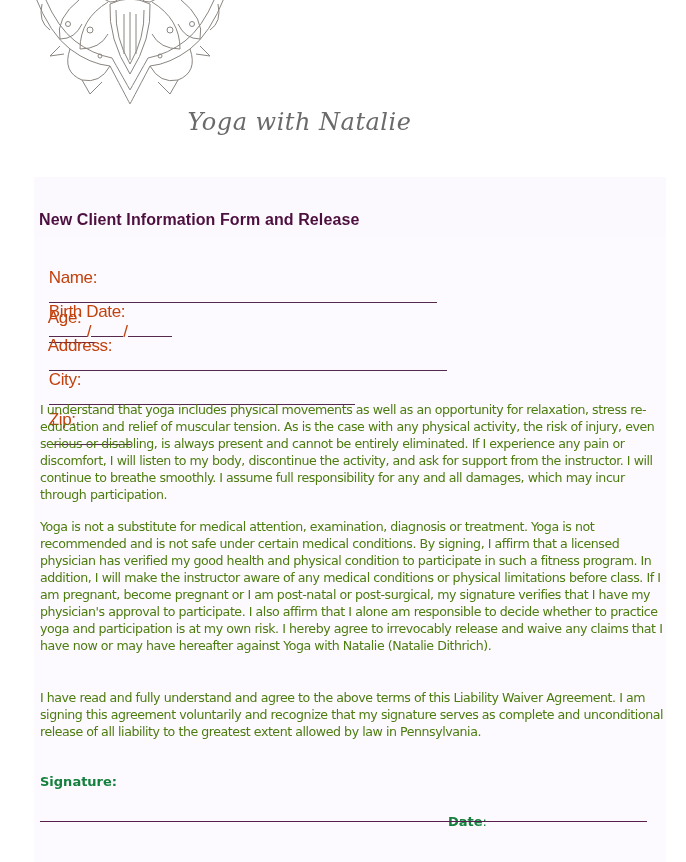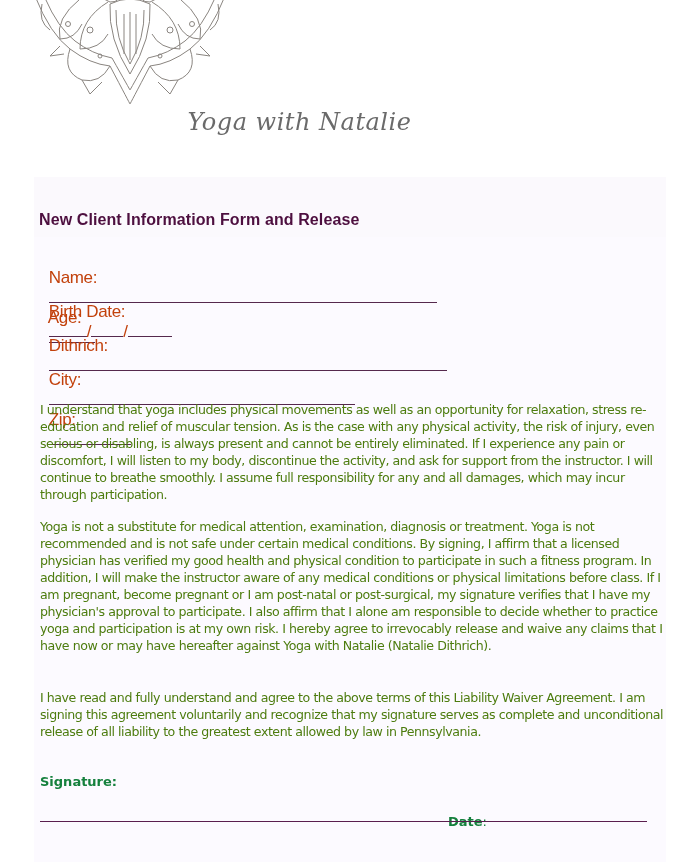--- a/index.html
+++ b/index.html
@@ -86,21 +86,21 @@
   <span>Age:</span>
   <span class="blank" style="width:46px;"></span>
 </div>
 
 <div class="field-line" style="top:282px;">
   <span>Birth Date:</span>
   <span class="blank" style="width:38px;"></span><span>/</span><span class="blank" style="width:32px;"></span><span>/</span><span class="blank" style="width:44px;"></span>
 </div>
 
 <div class="field-line" style="top:316px;">
-  <span>Dithrich:</span>
+  <span>Address:</span>
   <span class="blank" style="width:398px;"></span>
 </div>
 
 <div class="field-line" style="top:350px;">
   <span>City:</span>
   <span class="blank" style="width:306px;"></span>
   <span>Zip:</span>
   <span class="blank" style="width:82px;"></span>
 </div>
 

